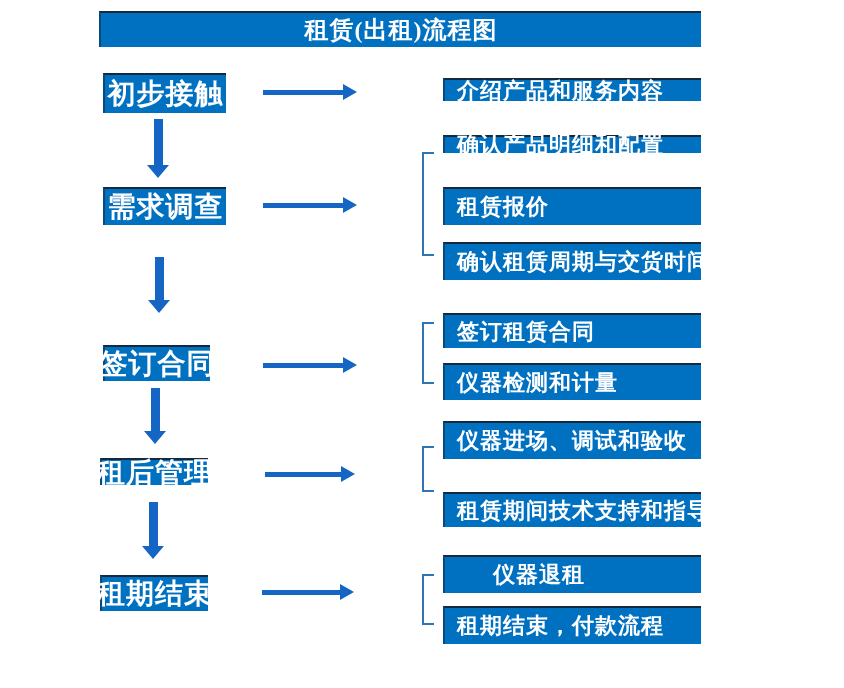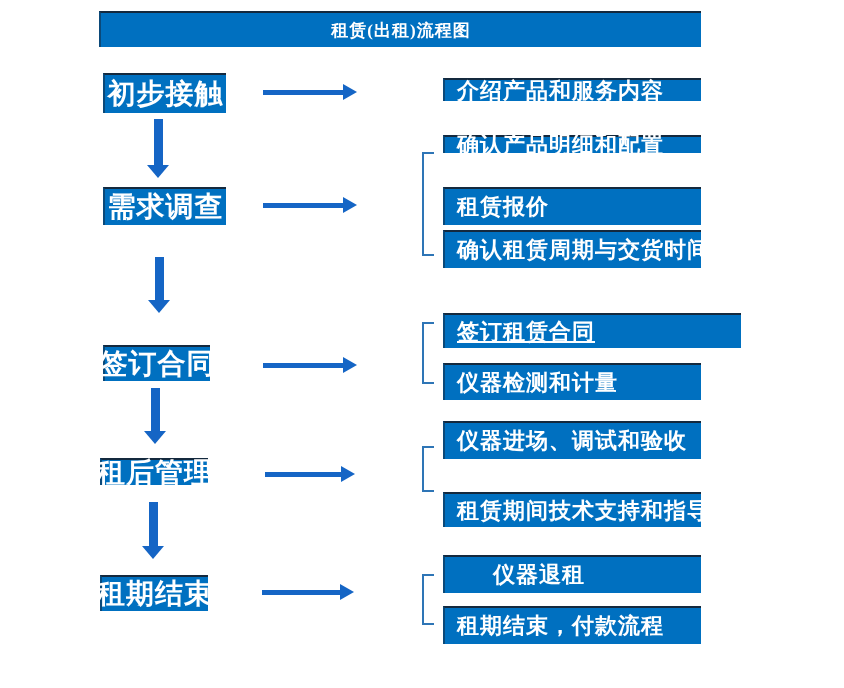--- a/index.html
+++ b/index.html
@@ -18,21 +18,21 @@
     color: var(--box-text, #ffffff);
     font-weight: bold;
     display: flex;
     align-items: center;
     box-sizing: border-box;
     border-top: 2px solid var(--box-edge, #14293E);
     border-left: 2px solid rgba(20, 41, 62, 0.55);
     letter-spacing: 1px;
     white-space: nowrap;
   }
-  .title-bar { justify-content: center; font-size: 17px; }
+  .title-bar { justify-content: center; font-size: 24px; }
   .step-box  { justify-content: center; font-size: 28px; }
   .detail-box { justify-content: flex-start; padding-left: 12px; font-size: 22px; }
 
   
   .v-arrow {
     position: absolute;
     display: flex;
     flex-direction: column;
     align-items: center;
   }
@@ -121,23 +121,23 @@
 
   <div class="bracket" style="left:422px; top:152px; height:104px;"></div>
   <div class="bracket" style="left:422px; top:322px; height:62px;"></div>
   <div class="bracket" style="left:422px; top:446px; height:46px;"></div>
   <div class="bracket" style="left:422px; top:574px; height:51px;"></div>
 
   <div class="bluebox detail-box" style="left:443px; top:78px;  width:258px; height:23px;">介绍产品和服务内容</div>
 
   <div class="bluebox detail-box" style="left:443px; top:135px; width:258px; height:18px;">确认产品明细和配置</div>
   <div class="bluebox detail-box" style="left:443px; top:187px; width:258px; height:38px;">租赁报价</div>
-  <div class="bluebox detail-box" style="left:443px; top:230px; width:258px; height:38px;">确认租赁周期与交货时间</div>
+  <div class="bluebox detail-box" style="left:443px; top:242px; width:258px; height:38px;">确认租赁周期与交货时间</div>
 
-  <div class="bluebox detail-box" style="left:443px; top:313px; width:298px; height:35px;text-decoration:underline;">签订租赁合同</div>
+  <div class="bluebox detail-box" style="left:443px; top:313px; width:258px; height:35px;">签订租赁合同</div>
   <div class="bluebox detail-box" style="left:443px; top:363px; width:258px; height:37px;">仪器检测和计量</div>
 
   <div class="bluebox detail-box" style="left:443px; top:421px; width:258px; height:38px;">仪器进场、调试和验收</div>
   <div class="bluebox detail-box" style="left:443px; top:492px; width:258px; height:35px;">租赁期间技术支持和指导</div>
 
   <div class="bluebox detail-box" style="left:443px; top:555px; width:258px; height:38px;padding-left:48px;">仪器退租</div>
   <div class="bluebox detail-box" style="left:443px; top:606px; width:258px; height:38px;">租期结束，付款流程</div>
 
 </div>
 

